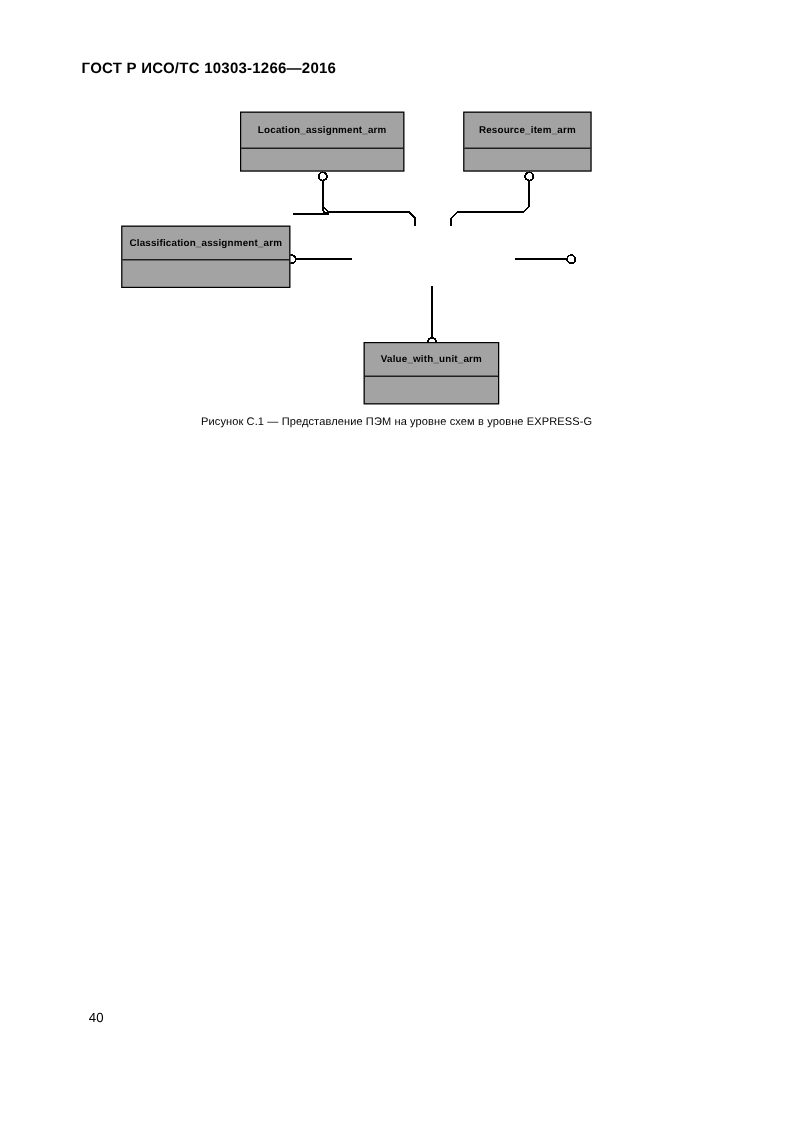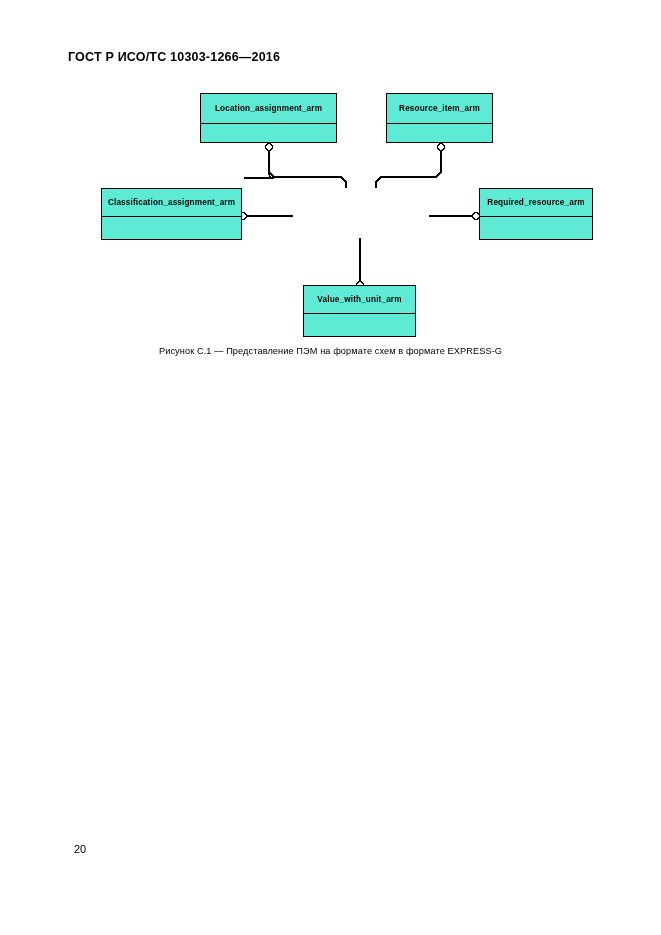--- a/index.html
+++ b/index.html
@@ -39,21 +39,21 @@
     width: 661px;
     height: 380px;
   }
   .figure svg {
     display: block;
   }
 
   .ent-box {
     position: absolute;
     border: 1.6px solid #000000;
-    background: #5eead4;
+    background: #a3a3a3;
     box-sizing: border-box;
     padding-left: 16px;
   }
   .ent-title {
     position: absolute;
     left: 0;
     right: 0;
     top: 0;
     display: flex;
     align-items: center;
@@ -130,26 +130,23 @@
 
     <div class="ent-box" style="left:101px; top:188px; width:141px; height:52px;">
       <div class="ent-title" style="height:28px;">Classification_assignment_arm</div>
     </div>
 
     <div class="ent-box" style="left:386px; top:93px; width:107px; height:50px;">
       <div class="ent-title" style="height:30px;">Resource_item_arm</div>
     </div>
 
 
-    <div class="ent-box" style="left:479px; top:188px; width:114px; height:52px;">
-      <div class="ent-title" style="height:28px;">Required_resource_arm</div>
-    </div>
 
     <div class="ent-box" style="left:303px; top:285px; width:113px; height:52px;text-align:center;">
       <div class="ent-title" style="height:28px;">Value_with_unit_arm</div>
     </div>
 
-    <div class="fig-caption">Рисунок С.1 — Представление ПЭМ на формате схем в формате EXPRESS-G</div>
+    <div class="fig-caption">Рисунок С.1 — Представление ПЭМ на уровне схем в уровне EXPRESS-G</div>
   </div>
 
-  <div class="folio">20</div>
+  <div class="folio">40</div>
 
 </div>
 
 </body></html>

